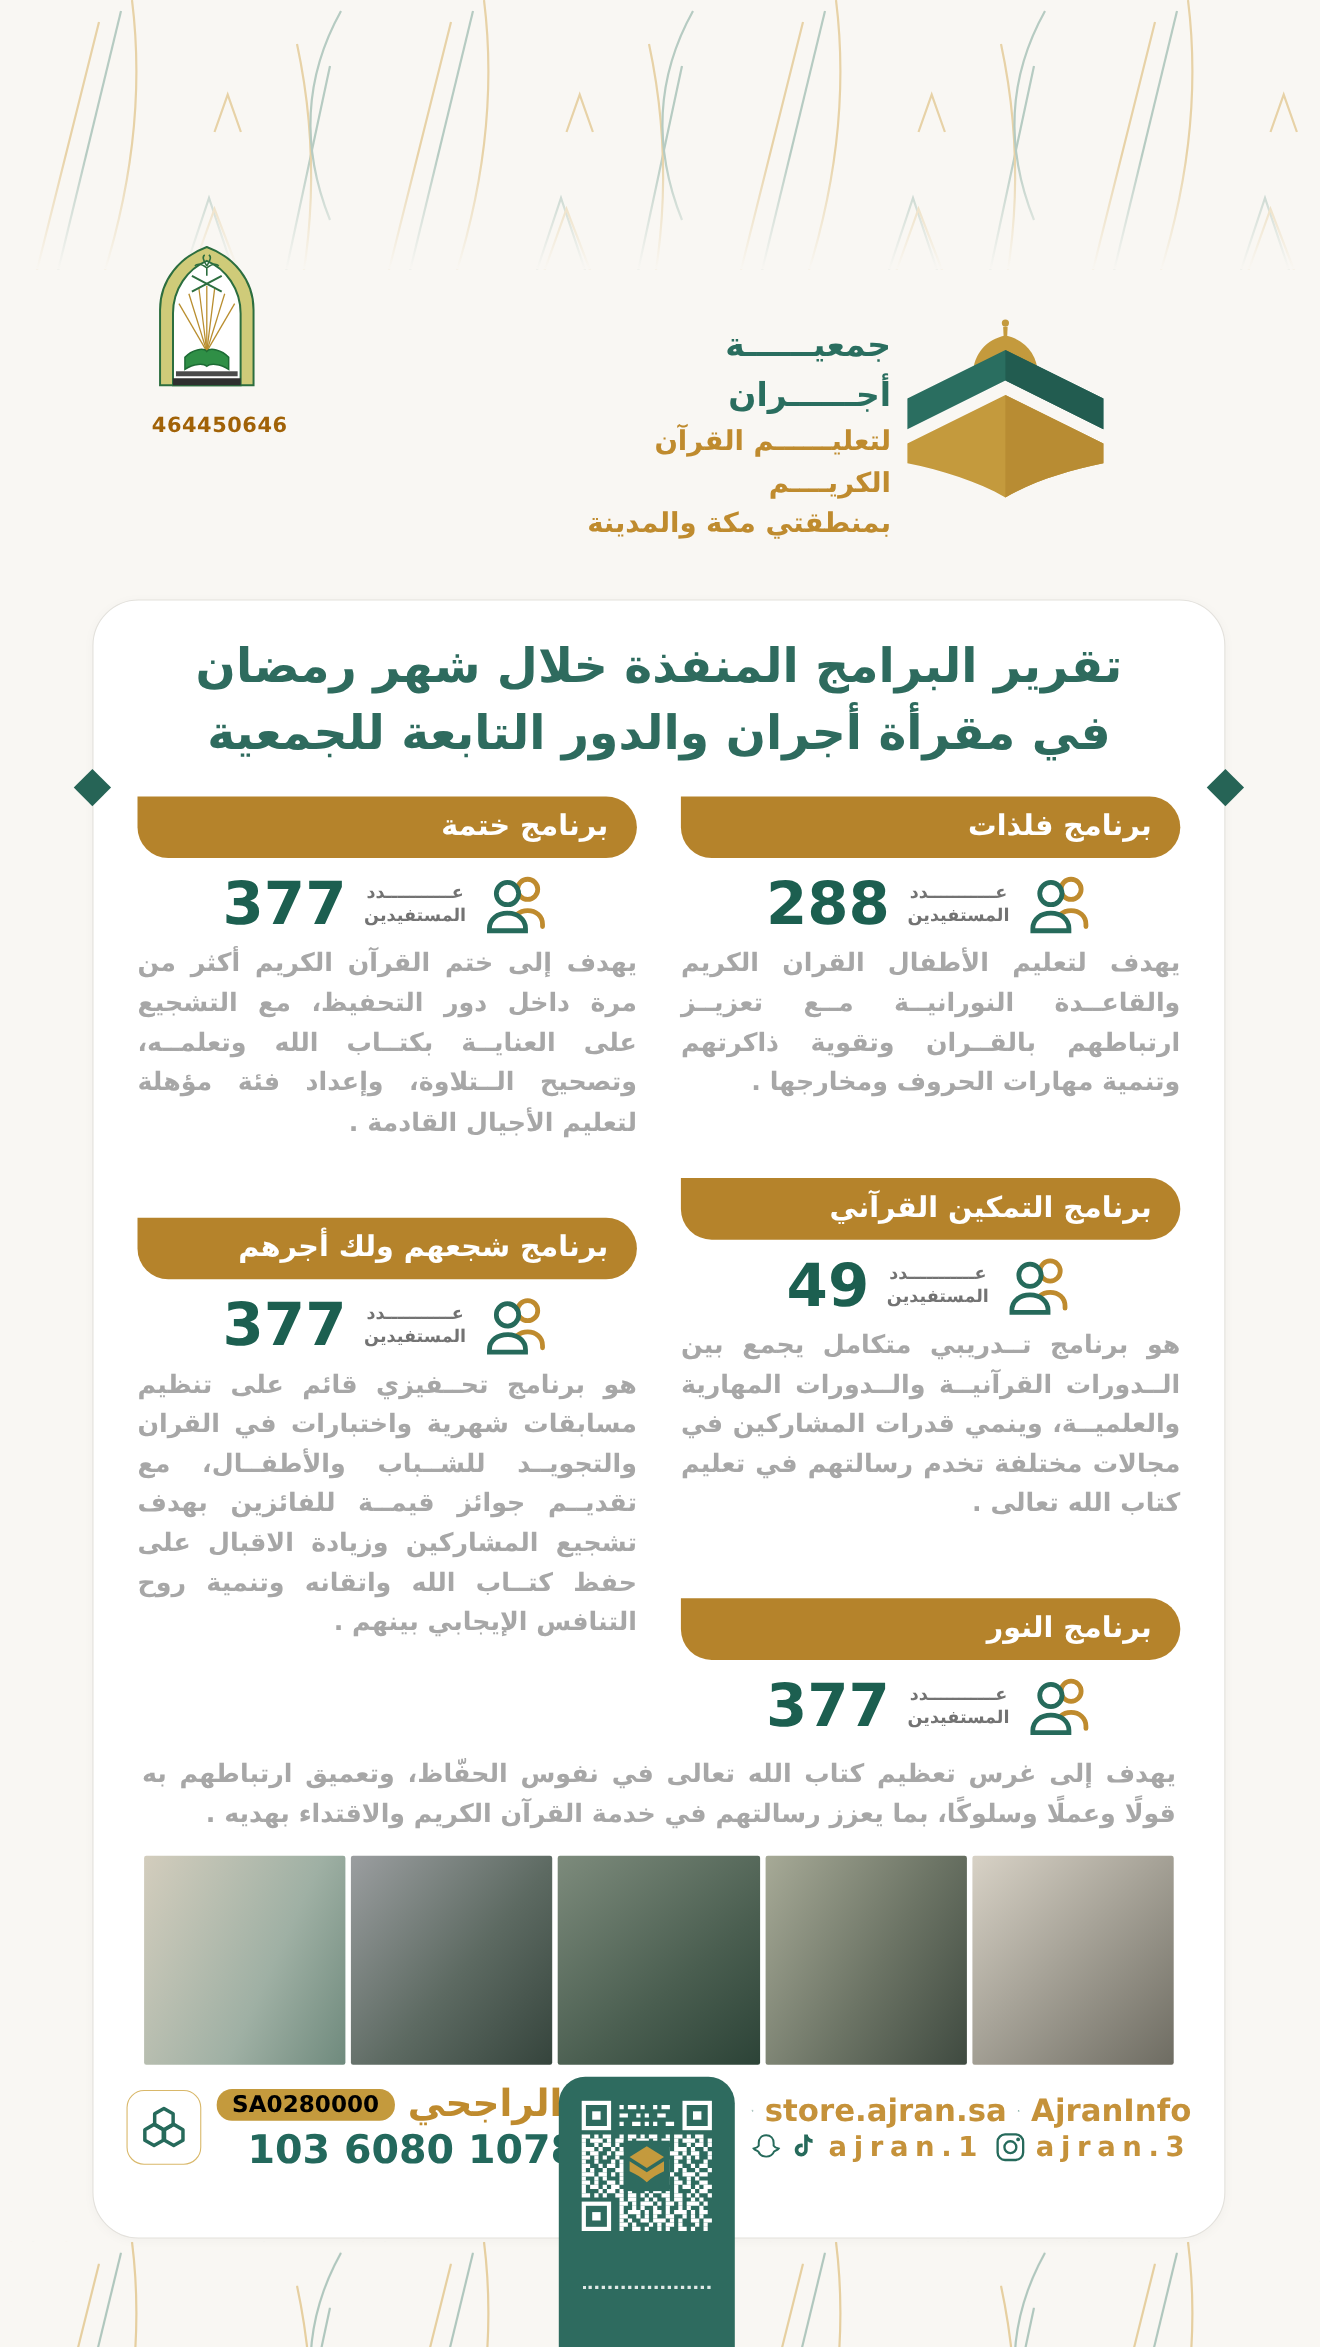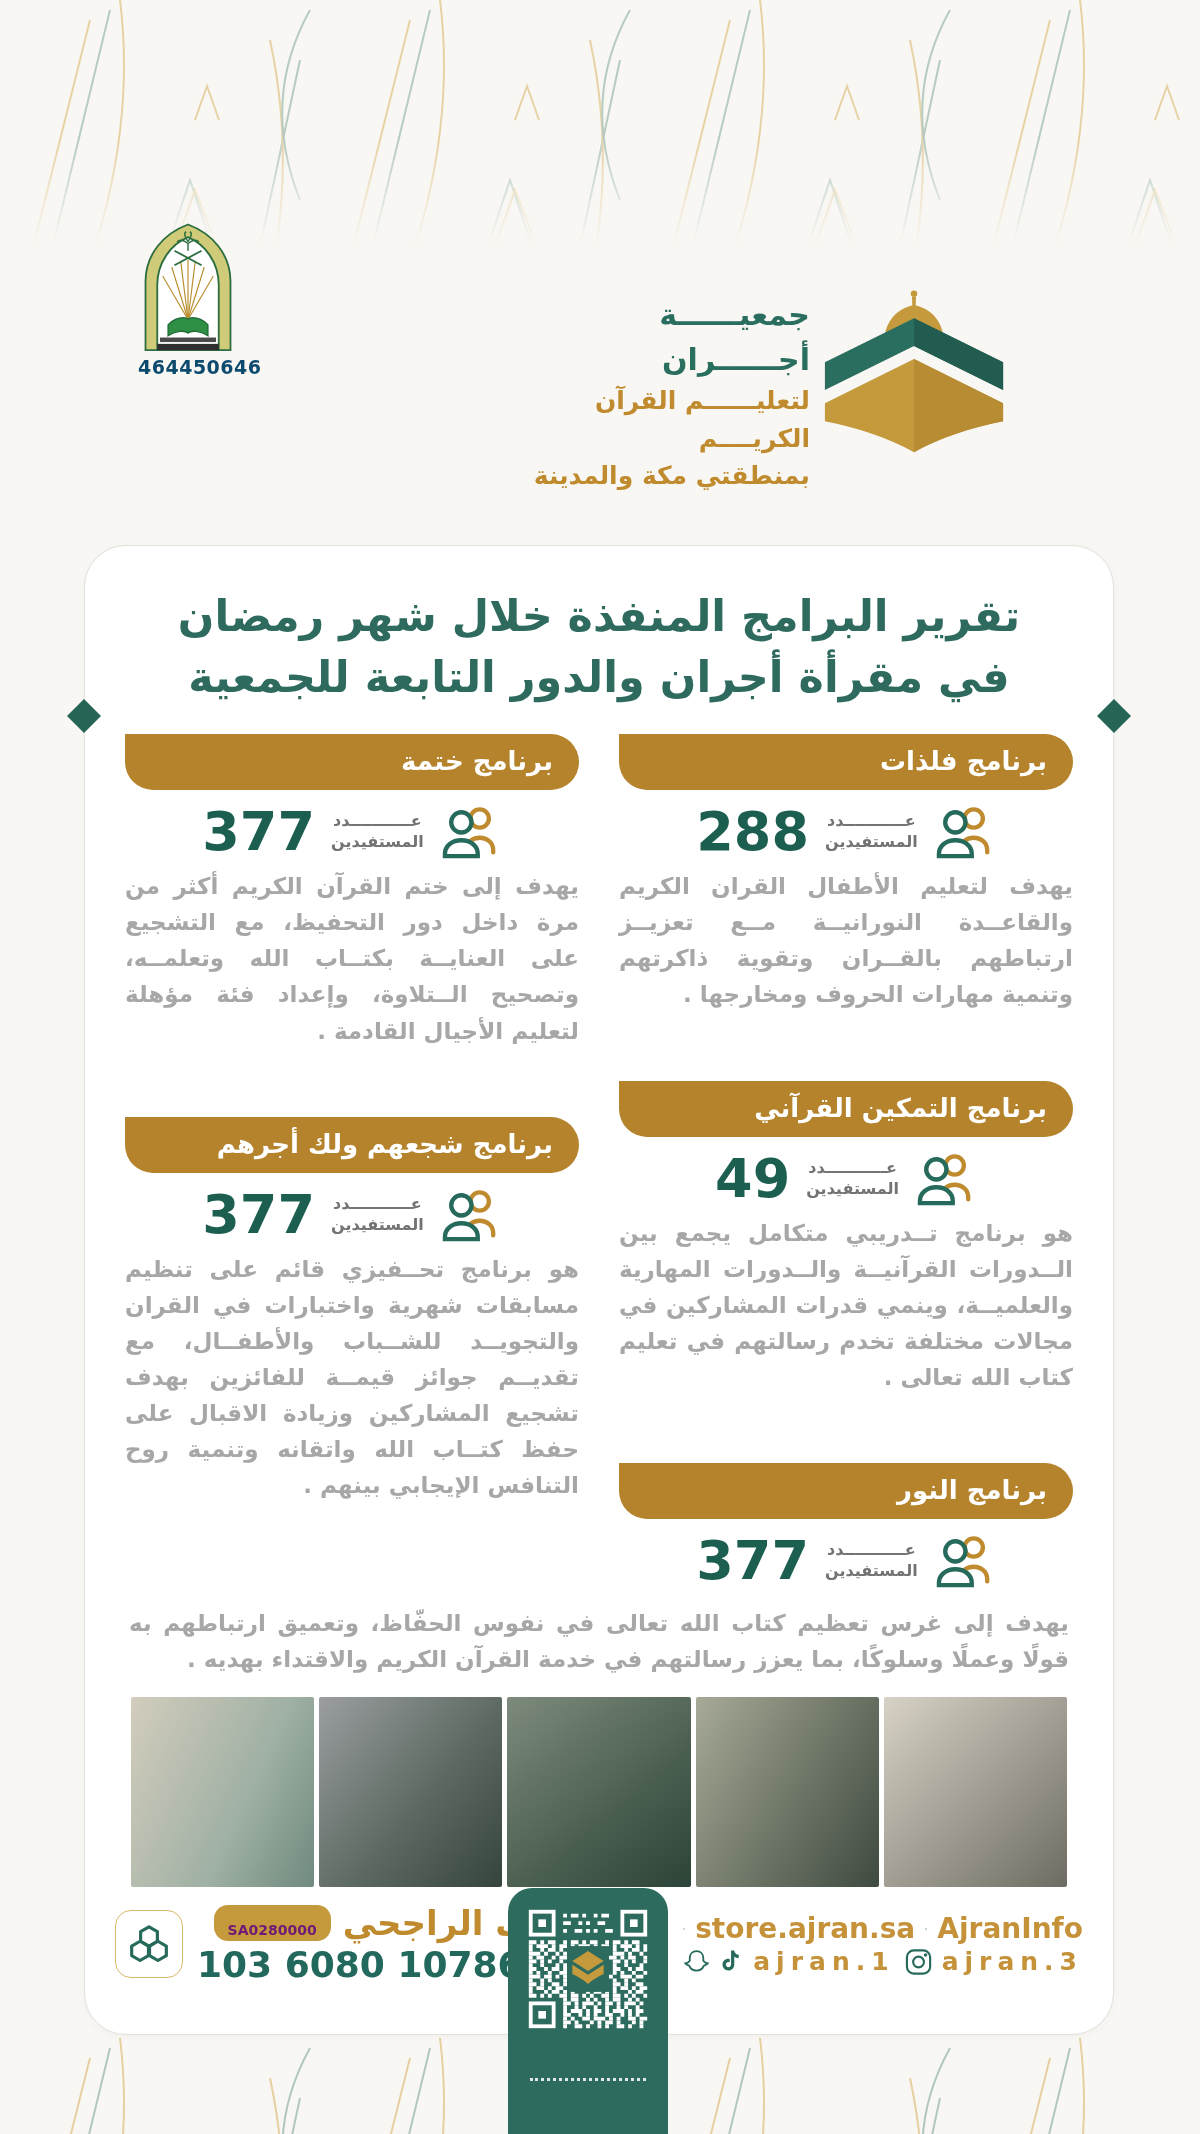--- a/index.html
+++ b/index.html
@@ -6,34 +6,34 @@
   #page{position:relative;width:1200px;height:2134px;margin:0 auto;background:#f9f7f3;overflow:hidden;direction:rtl;}
 
   
   .pattern{position:absolute;left:0;width:1200px;pointer-events:none;}
   .pattern.top{top:0;height:245px;}
   .pattern.bottom{top:2038px;height:96px;}
   .fade{position:absolute;left:0;top:140px;width:1200px;height:105px;background:linear-gradient(rgba(249,247,243,0),#f9f7f3);pointer-events:none;}
 
   
   .ministry{position:absolute;top:220px;left:138px;width:100px;text-align:center;}
-  .ministry-number{margin-top:0;font-size:19px;font-weight:bold;color:#0c4a6e;letter-spacing:.5px;direction:ltr;}
+  .ministry-number{margin-top:20px;font-size:19px;font-weight:bold;color:#a16207;letter-spacing:.5px;direction:ltr;}
   .assoc-text{position:absolute;top:292px;right:390px;width:300px;text-align:right;line-height:1.5;}
   .assoc-line1{color:#2a6e5f;font-weight:bold;font-size:30px;}
   .assoc-line2,.assoc-line3{color:#bf8b2e;font-weight:bold;font-size:25px;}
   .assoc-mark{position:absolute;top:268px;left:820px;width:188px;height:205px;}
 
   
   .card{position:absolute;left:84px;top:545px;width:1030px;height:1490px;background:#ffffff;
         border:1.5px solid #e3e1dc;border-radius:42px;box-sizing:border-box;
         box-shadow:0 2px 10px rgba(0,0,0,.03);display:flex;flex-direction:column;}
   .diamond{position:absolute;width:24px;height:24px;background:#266456;transform:rotate(45deg);top:704px;}
   .diamond.dl{left:72px;} .diamond.dr{left:1102px;}
 
-  .page-title{padding:40px 30px 0;text-align:center;color:#2e6b5e;font-weight:bold;font-size:43px;line-height:1.42;}
+  .page-title{padding:30px 30px 0;text-align:center;color:#2e6b5e;font-weight:bold;font-size:43px;line-height:1.42;}
 
   .cols{display:flex;gap:40px;padding:26px 40px 0;align-items:flex-start;}
   .col{flex:1;min-width:0;display:flex;flex-direction:column;gap:44px;}
   .program{display:flex;flex-direction:column;}
   .program + .program{margin-top:24px;}
   .pill{background:#b5832b;color:#ffffff;font-weight:bold;font-size:26px;line-height:1;
         padding:14px 26px 16px;border-radius:0 28px 28px 28px;text-align:right;}
   .stats{display:flex;align-items:center;justify-content:center;gap:16px;margin:14px 0 8px;}
   .stat-label{color:#737373;font-weight:bold;font-size:16px;text-align:center;line-height:1.3;}
   .stat-count{color:#1c5f50;font-weight:bold;font-size:54px;line-height:1;direction:ltr;}
@@ -55,21 +55,21 @@
   .social{direction:ltr;text-align:center;width:400px;}
   .social-row{display:flex;align-items:center;gap:10px;margin:2px 0;}
   .social .txt{color:#c5923a;font-weight:bold;font-size:28px;}
   .social .spaced{letter-spacing:6px;font-size:25px;}
   .bank{display:flex;align-items:center;gap:14px;direction:rtl;}
   .bank-logo{width:66px;height:66px;border:1.5px solid #d9b86a;border-radius:16px;background:#fff;
              display:flex;align-items:center;justify-content:center;}
   .bank-col{display:flex;flex-direction:column;align-items:flex-start;gap:2px;}
   .bank-top{display:flex;align-items:center;gap:12px;}
   .bank-name{color:#bf8b2e;font-weight:bold;font-size:34px;}
-  .bank-badge{background:#c49a3d;color:#701a75;font-weight:bold;font-size:14px;padding:17px 14px 3px;border-radius:14px;direction:ltr;}
+  .bank-badge{background:#c49a3d;color:#000000;font-weight:bold;font-size:21px;padding:2px 14px 3px;border-radius:14px;direction:ltr;}
   .bank-number{color:#23685c;font-weight:bold;font-size:36px;direction:ltr;line-height:1.1;}
 
   
   .qr-panel{position:absolute;left:508px;top:1888px;width:160px;height:246px;background:#2e6b5f;
             border-radius:24px 24px 0 0;display:flex;flex-direction:column;align-items:center;z-index:5;}
   .qr-code{margin-top:18px;}
   .qr-sep{width:116px;margin-top:46px;border-top:3px dotted rgba(255,255,255,.85);}
 </style>
 </head>
 <body>

